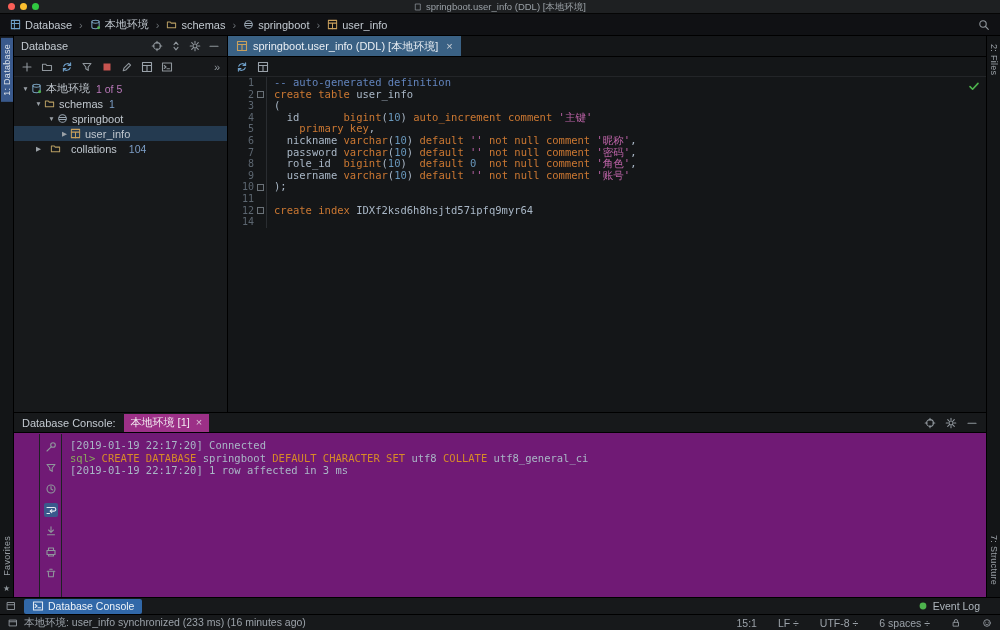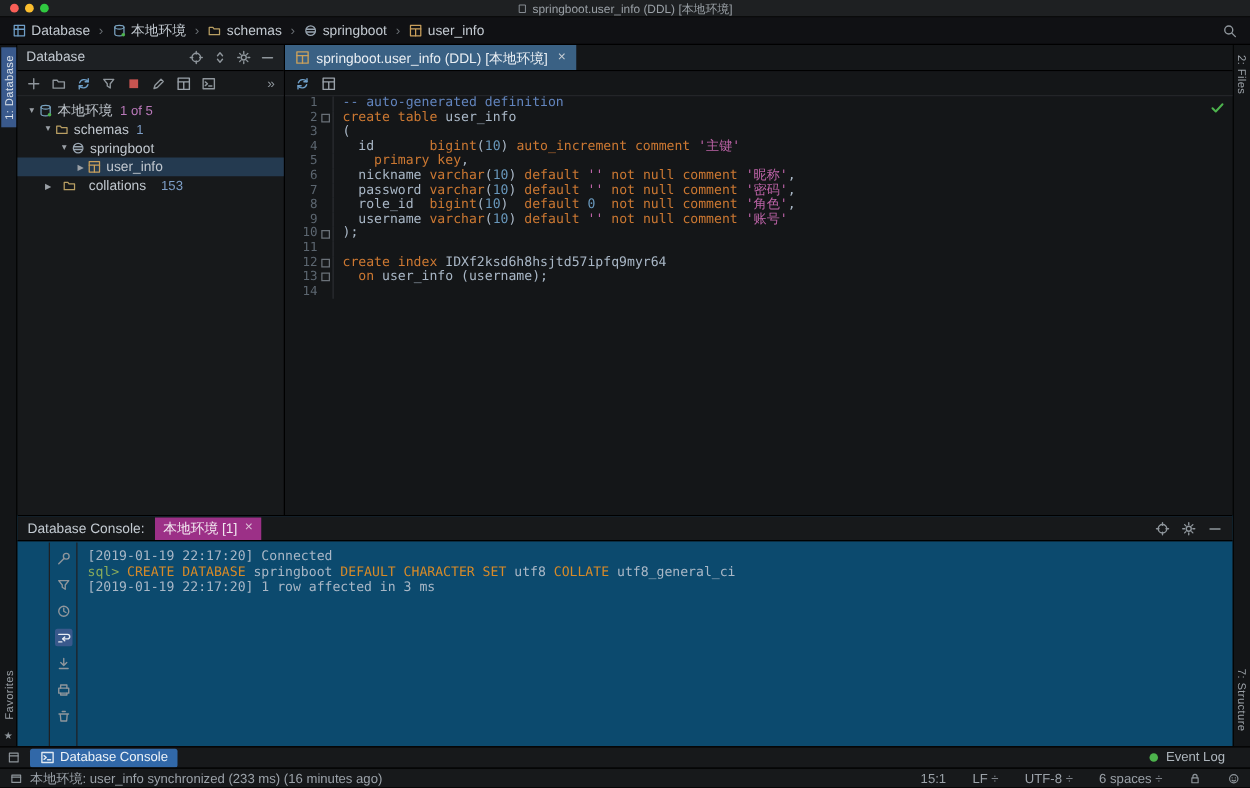--- a/index.html
+++ b/index.html
@@ -108,21 +108,21 @@
   .code { padding-left:7px; white-space:pre; color:#a9b7c6; position:relative; z-index:1; }
   .caret-bg { position:absolute; left:39px; right:0; top:0; bottom:0; background:#1e4476; z-index:0; }
   .caret { position:absolute; left:46px; top:1px; bottom:1px; width:1.5px; background:#ffffff; z-index:2; }
   .tok-c{color:#6284bd} .tok-k{color:#cc7832} .tok-p{color:#a9b7c6}
   .tok-n{color:#6897bb} .tok-s{color:#bd63a7}
   .ed-check { position:absolute; top:3px; right:6px; z-index:3; color:#4db34d; }
 
   
   .console {
     position:absolute; left:14px; top:412px; width:972px; height:185px;
-    background:#0c4a6e; border-top:1px solid #000;
+    background:#701a75; border-top:1px solid #000;
   }
   .console-header {
     height:20px; display:flex; align-items:center; background:#17191b;
     border-bottom:1px solid #000; padding:0 8px; font-size:11px; color:#c3cad1;
   }
   .ctab {
     margin-left:8px; background:#9c3087; color:#f2e9f0; padding:1px 7px 2px;
     display:flex; align-items:center; gap:6px; font-size:11px; cursor:default;
   }
   .ctab-close { color:#dcc0d6; }
@@ -376,21 +376,21 @@
           <span>user_info</span>
         </div>
         <div class="tree-row" style="padding-left: 19px; gap: 6px;">
           <span class="tree-arrow">▶</span>
           <span class="icon" style="color: rgb(185, 159, 99);">
             <svg viewBox="0 0 12 12" fill="none" stroke="currentColor" stroke-width="1.1" stroke-linecap="round" stroke-linejoin="round">
               <path d="M1.5 3.2h3.2l1 1.3h4.8v5H1.5z"></path>
             </svg>
           </span>
           <span>collations</span>
-          <span class="tree-badge" style="color: rgb(125, 158, 199);">153</span>
+          <span class="tree-badge" style="color: rgb(125, 158, 199);">104</span>
         </div>
       </div>
   </div>
 
   <div class="editor">
     <div class="tabs">
       <div class="tab">
         <span class="icon" id="tab-icon" style="color: rgb(201, 160, 92);">
             <svg viewBox="0 0 12 12" fill="none" stroke="currentColor" stroke-width="1.1" stroke-linecap="round" stroke-linejoin="round">
               <rect x="1.5" y="1.5" width="9" height="9"></rect>
@@ -475,27 +475,20 @@
             <span class="ln">11</span>
             <span class="fold"></span>
             <span class="code"></span>
           </div>
           <div class="cl">
             <span class="ln">12</span>
             <span class="fold">
               <span class="fold-marker"></span>
             </span>
             <span class="code"><span class="tok-k">create index </span><span class="tok-p">IDXf2ksd6h8hsjtd57ipfq9myr64</span></span>
-          </div>
-          <div class="cl">
-            <span class="ln">13</span>
-            <span class="fold">
-              <span class="fold-marker"></span>
-            </span>
-            <span class="code"><span class="tok-p">  </span><span class="tok-k">on </span><span class="tok-p">user_info (username);</span></span>
           </div>
           <div class="cl">
             <span class="ln">14</span>
             <span class="fold"></span>
             <span class="code"></span>
           </div>
         </div>
       <span class="icon ed-check" id="ed-check" style="color: rgb(77, 179, 77);">
           <svg viewBox="0 0 12 12" fill="none" stroke="currentColor" stroke-width="1.1" stroke-linecap="round" stroke-linejoin="round">
             <path d="M2 6.6 4.6 9.2 10 3.4" stroke-width="1.6"></path>

